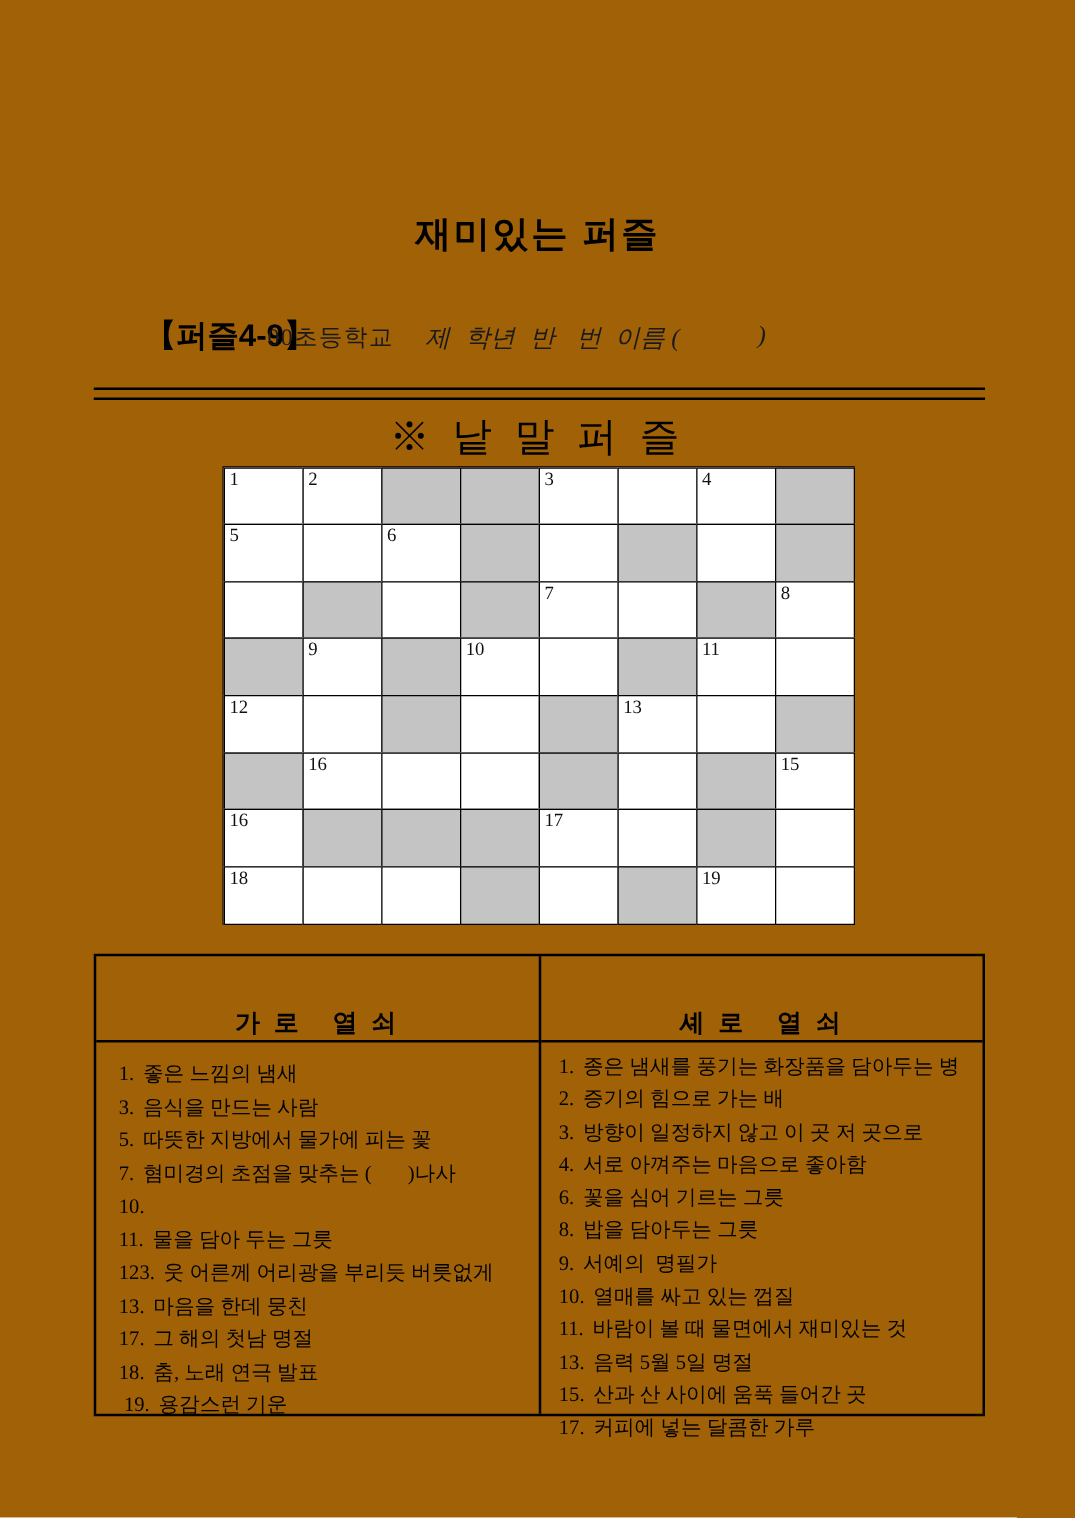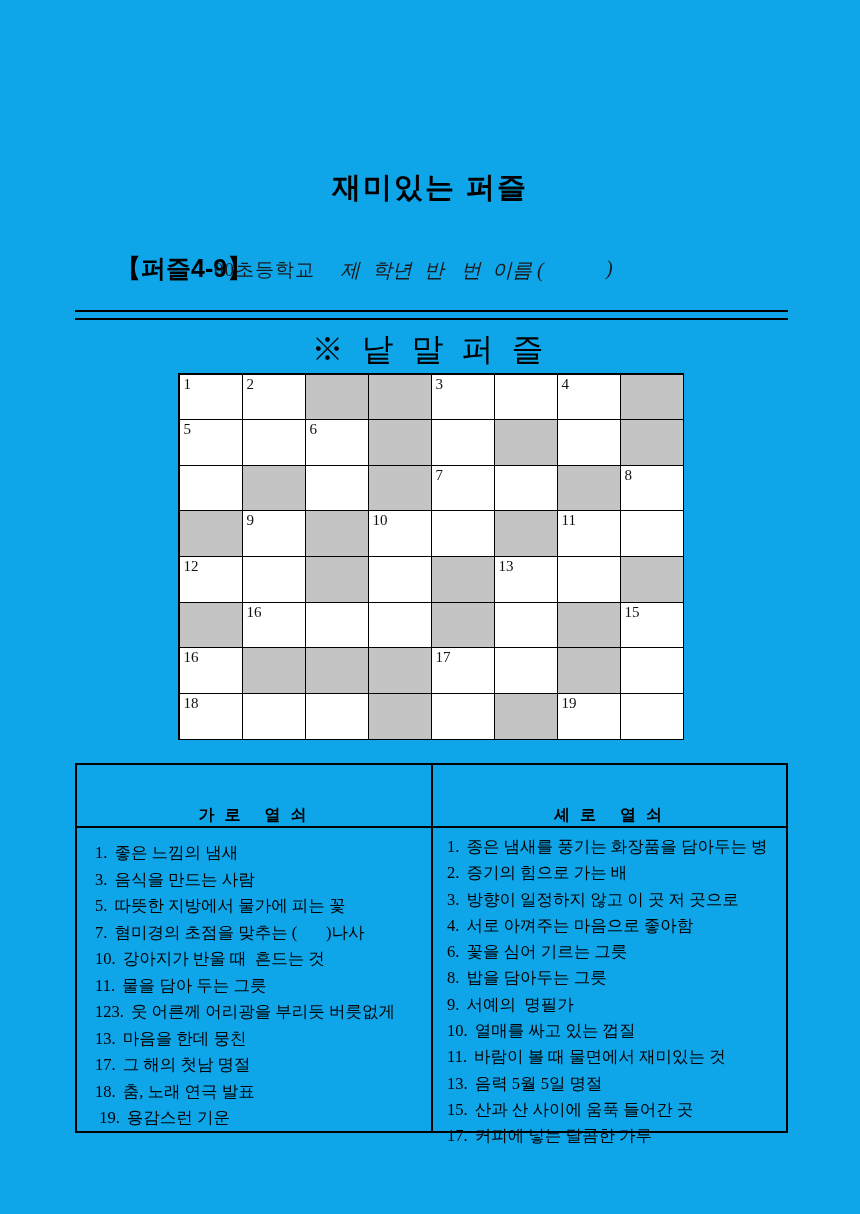--- a/index.html
+++ b/index.html
@@ -1,16 +1,16 @@
 <!DOCTYPE html>
 <html><head>
 <meta charset="utf-8">
 <style>
   html,body{margin:0;padding:0;background:#fff;}
-  #page{position:relative;width:860px;height:1214px;background:#0ea5e9;color:#000;
+  #page{position:relative;width:860px;height:1214px;background:#a16207;color:#000;
         font-family:"Liberation Serif", serif;overflow:hidden;}
 
   
   .doc-title{position:absolute;top:168px;left:0;width:100%;text-align:center;
              font-family:"Liberation Sans", sans-serif;font-weight:bold;
              font-size:29px;letter-spacing:2px;color:#000;}
 
   
   .hdr{position:absolute;top:252px;left:0;width:100%;height:40px;}
   .hdr-tag{position:absolute;left:116px;top:0;font-family:"Liberation Sans", sans-serif;
@@ -38,21 +38,21 @@
   #crossword-grid .cellnum{position:absolute;top:1px;left:4px;font-size:15px;
                            font-family:"Liberation Serif", serif;color:#111;}
 
   
   #clues-table{position:absolute;left:75px;top:763px;width:713px;height:370px;
                border:2px solid #000;box-sizing:border-box;display:flex;}
   .clue-col{box-sizing:border-box;display:flex;flex-direction:column;}
   .clue-col.left{width:356px;border-right:2px solid #000;}
   .clue-col.right{flex:1;}
   .clue-header{height:34px;border-bottom:2px solid #000;display:flex;align-items:center;
-               justify-content:center;font-weight:bold;font-size:16px;letter-spacing:3px;
+               justify-content:center;font-weight:bold;font-size:20px;letter-spacing:3px;
                box-sizing:border-box;margin-top:40px;}
   .clue-body{padding:12px 4px 0 18px;font-size:16.5px;}
   .clue-col.right .clue-body{padding:6px 4px 0 14px;}
   .clue{display:flex;line-height:26.5px;white-space:nowrap;}
   .clue-col.right .clue{line-height:26.3px;}
   .cluenum{margin-right:7px;}
 </style>
 </head>
 <body>
 
@@ -195,21 +195,20 @@
           <div class="clue">
             <span class="cluenum">5.</span>
             <span>따뜻한 지방에서 물가에 피는 꽃</span>
           </div>
           <div class="clue">
             <span class="cluenum">7.</span>
             <span>혐미경의 초점을 맞추는 (&nbsp;&nbsp;&nbsp;&nbsp;&nbsp;&nbsp;&nbsp;)나사</span>
           </div>
           <div class="clue">
             <span class="cluenum">10.</span>
-            <span>강아지가 반울 때 &nbsp;흔드는 것</span>
           </div>
           <div class="clue">
             <span class="cluenum">11.</span>
             <span>물을 담아 두는 그릇</span>
           </div>
           <div class="clue">
             <span class="cluenum">123.</span>
             <span>웃 어른께 어리광을 부리듯 버릇없게</span>
           </div>
           <div class="clue">

